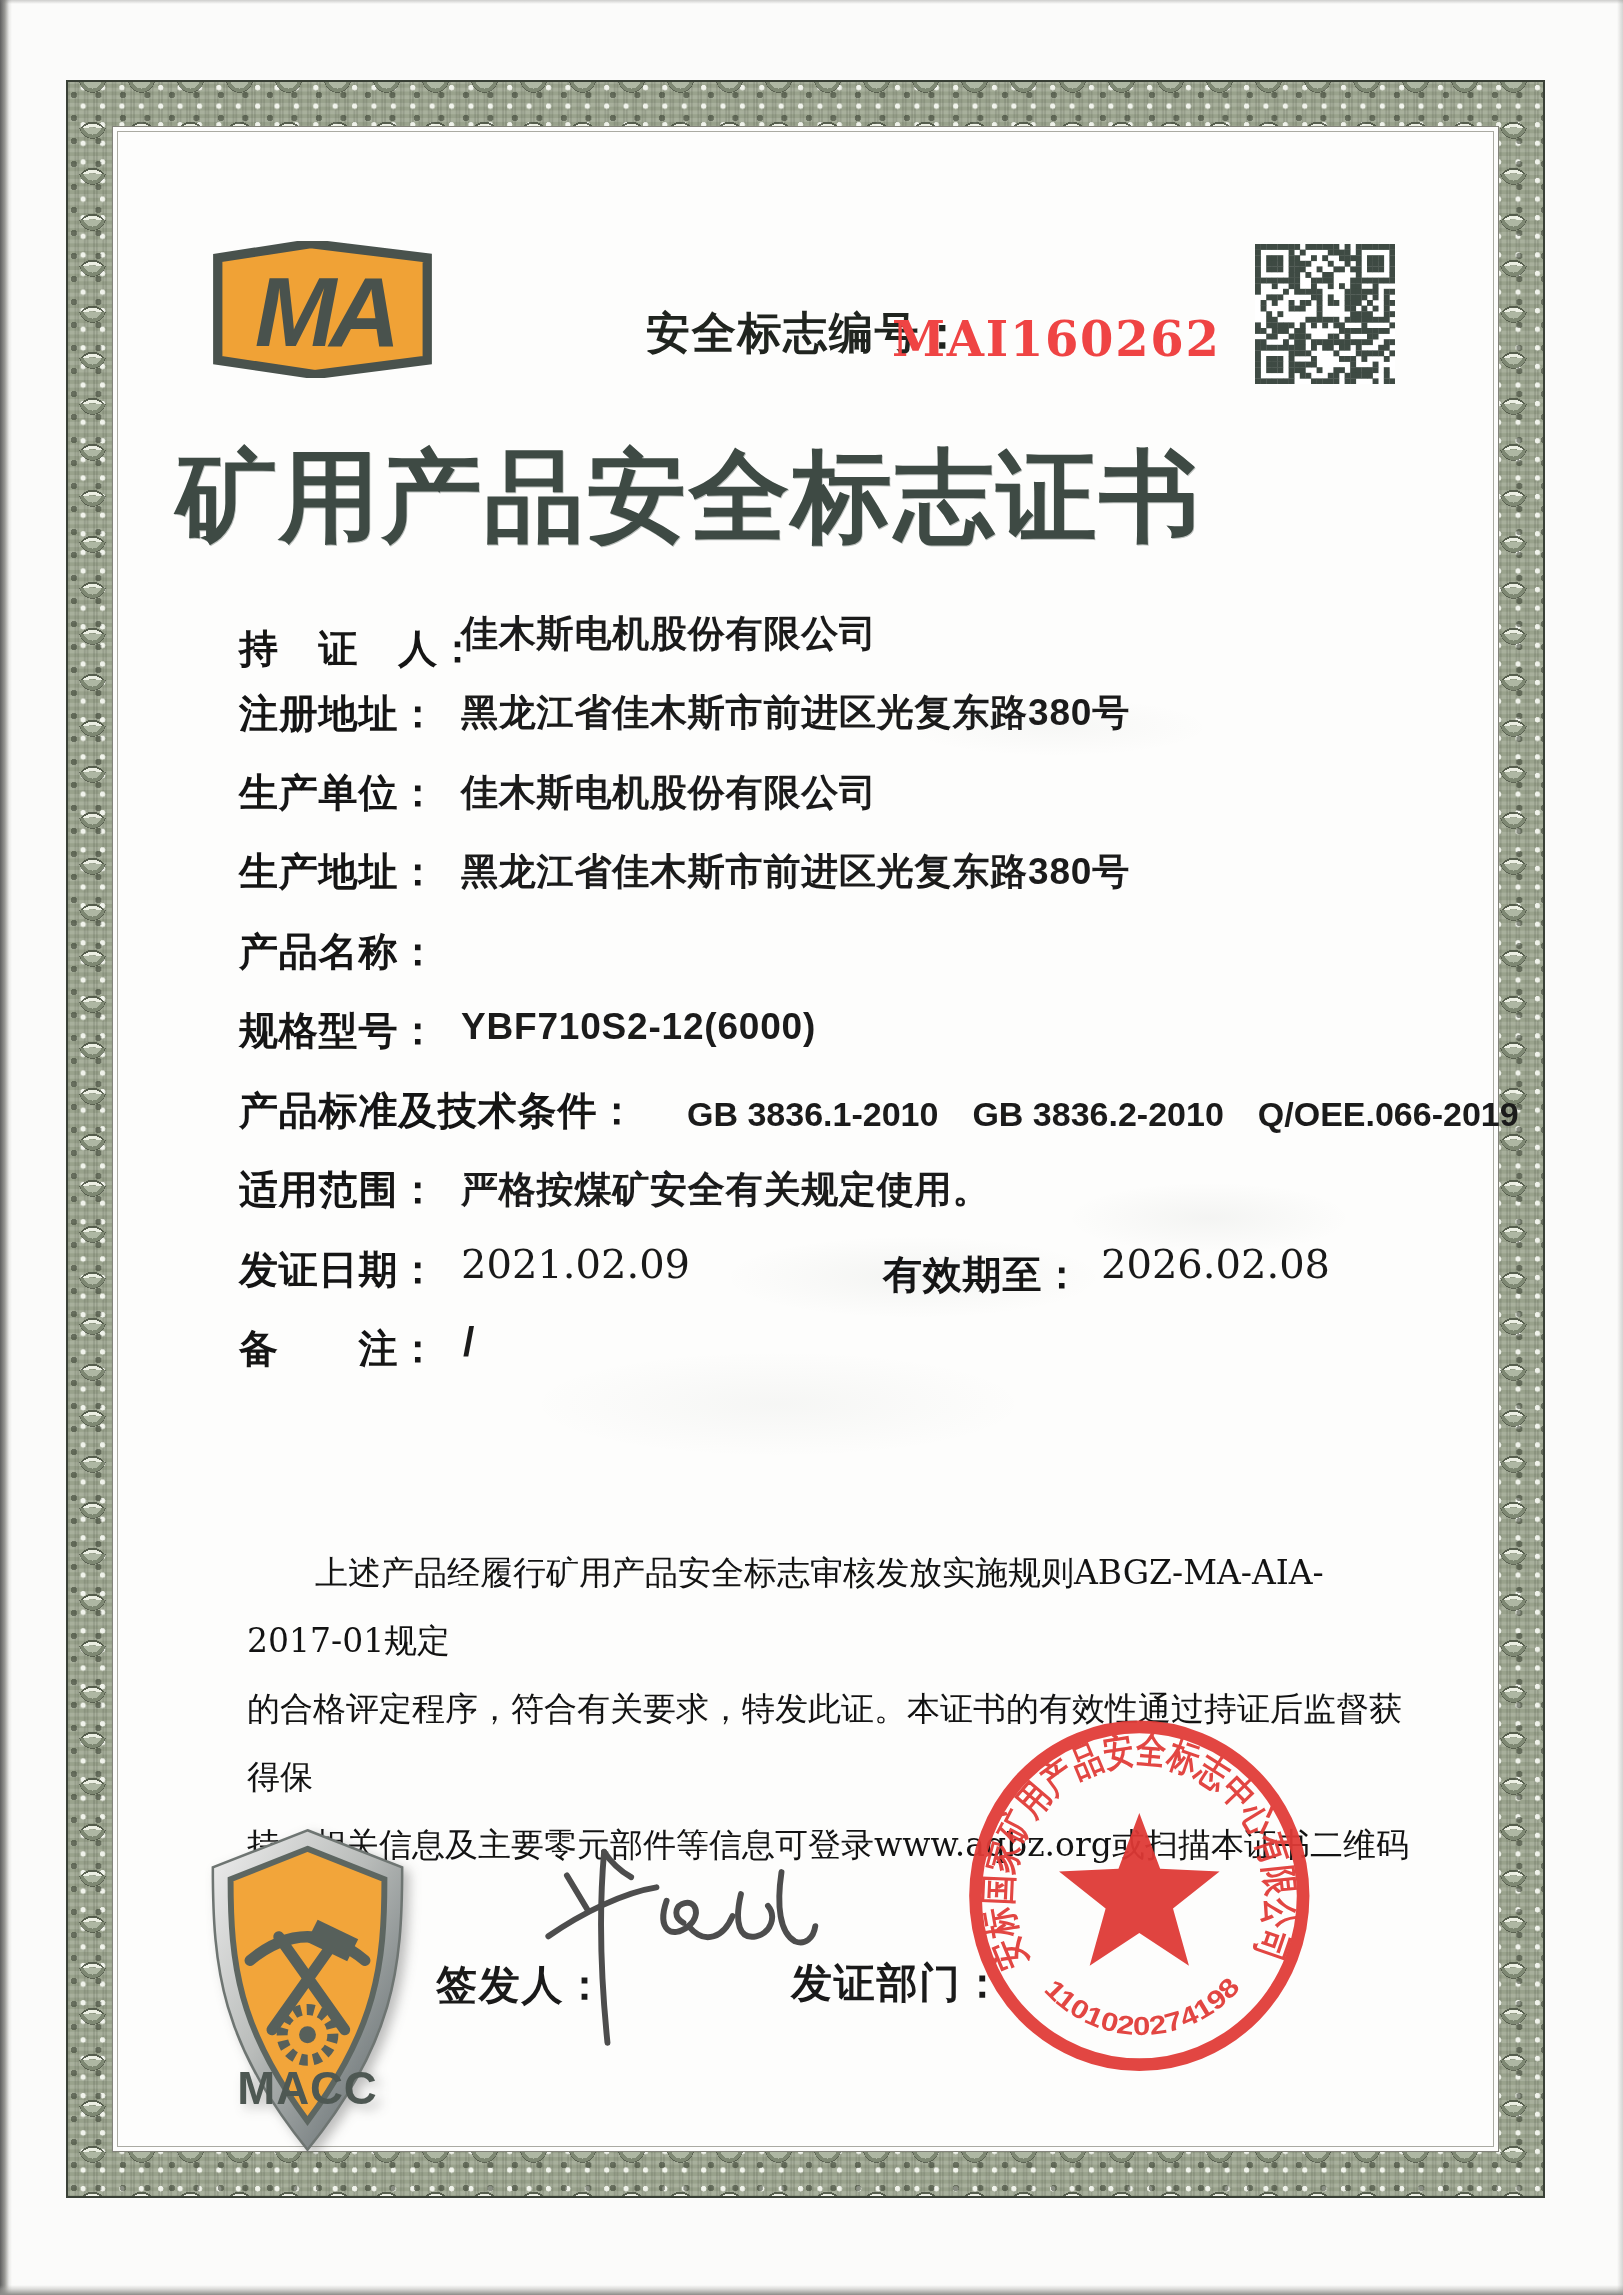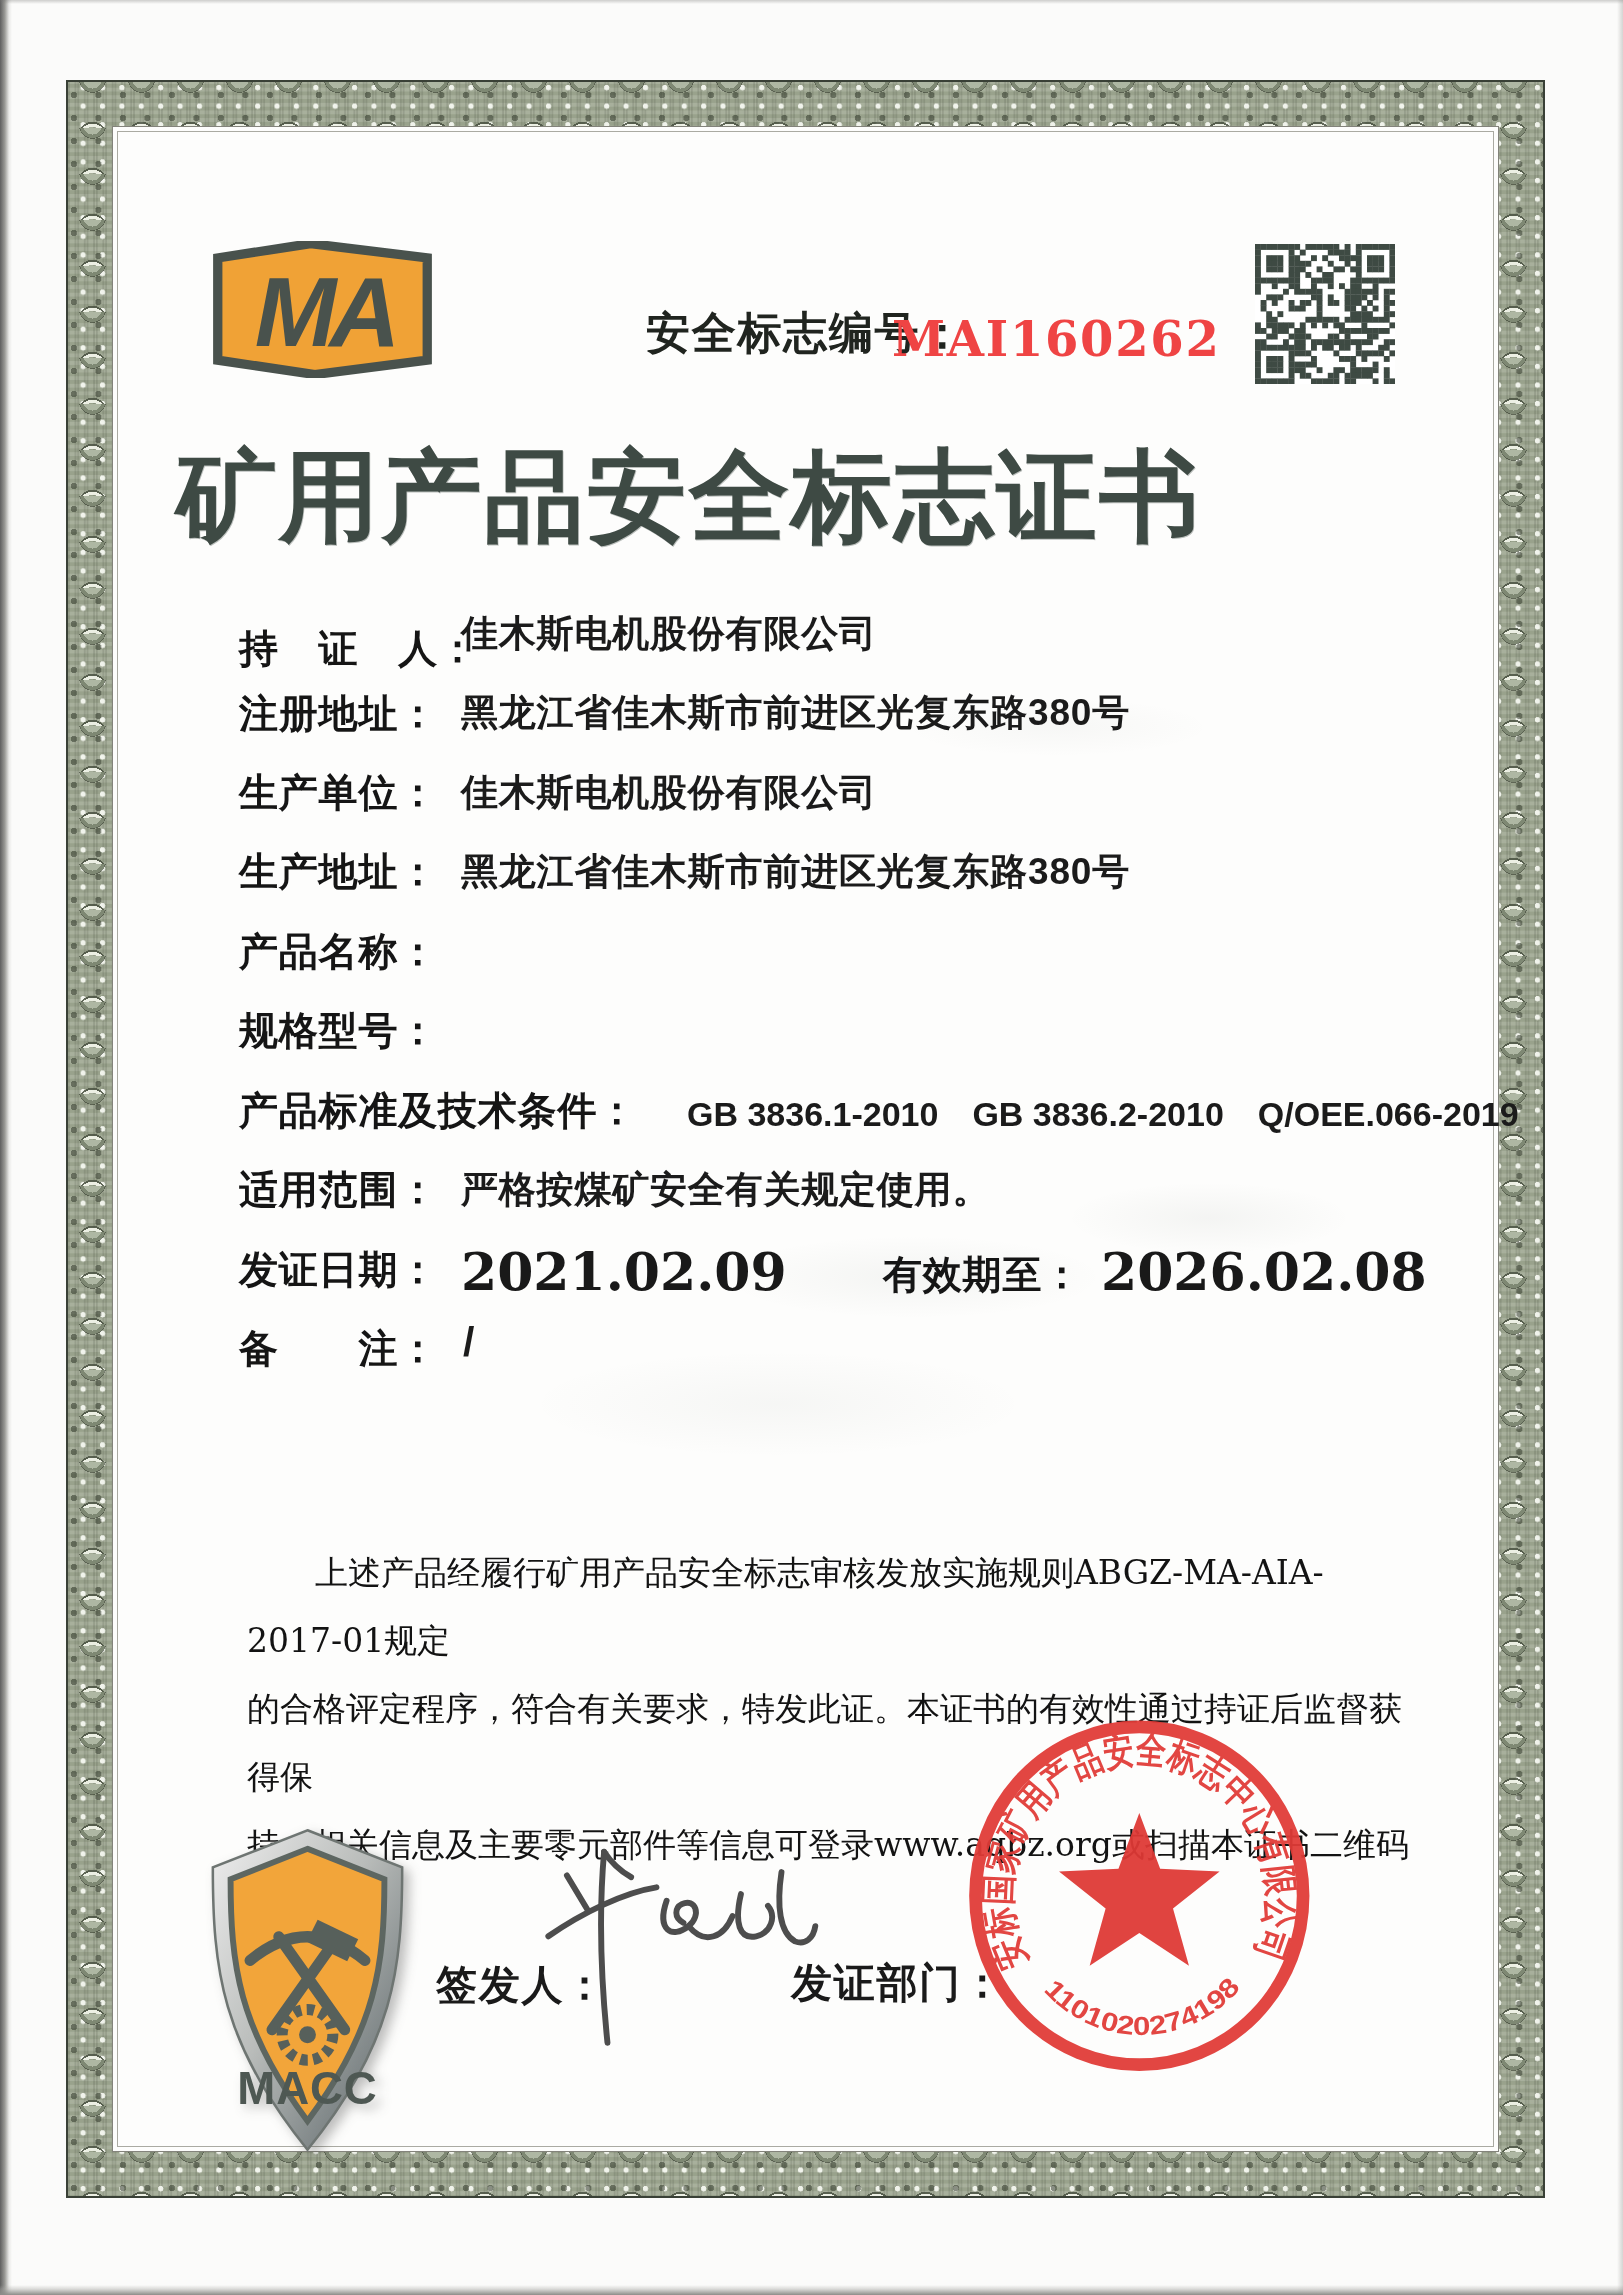--- a/index.html
+++ b/index.html
@@ -38,21 +38,21 @@
       radial-gradient(ellipse 220px 42px at 1057px 727px, rgba(70,80,68,.035), transparent 70%);}
 
   .abs{position:absolute;white-space:nowrap;}
   .hdr-label{font-size:44px;font-weight:700;color:#20241f;letter-spacing:1.7px;margin-left:41px;}
   .hdr-num{font-family:"DejaVu Serif","Liberation Serif",serif;font-size:48px;font-weight:600;
            color:#ef4444;letter-spacing:1.7px;}
   .title{font-family:"DejaVu Serif","Liberation Serif",serif;font-size:100px;font-weight:700;
          color:#3e4a44;letter-spacing:2.5px;text-align:center;text-shadow:0.8px 0.8px 0 rgba(62,74,68,.35);}
   .lbl{font-size:39px;font-weight:700;color:#151515;letter-spacing:0.8px;}
   .val{font-size:37px;font-weight:700;color:#1b1b1b;letter-spacing:0.8px;}
-  .val-date{font-family:"DejaVu Serif","Liberation Serif",serif;font-size:52px;font-weight:700;color:#191919;}
+  .val-date{font-family:"DejaVu Serif","Liberation Serif",serif;font-size:40px;font-weight:400;color:#191919;}
   .val-std{font-size:34px;font-weight:700;letter-spacing:0;}
   .statement{position:absolute;left:247px;top:1539px;width:1171px;
     font-family:"DejaVu Serif","Liberation Serif",serif;
     font-size:33px;line-height:68px;color:#131313;font-weight:500;}
   .statement .l1{text-indent:68px;}
   .foot-lbl{font-size:41px;font-weight:700;color:#1a1a1a;letter-spacing:1.7px;}
   .shield-svg{filter:drop-shadow(6px 5px 6px rgba(40,40,40,.3));}
   .stamp-svg{opacity:.94;}
 </style>
 </head>
@@ -435,20 +435,21 @@
 
   <div class="abs lbl" style="left:239px;top:766px;">生产单位：</div>
   <div class="abs val" style="left:461px;top:768px;">佳木斯电机股份有限公司</div>
 
   <div class="abs lbl" style="left:239px;top:845px;">生产地址：</div>
   <div class="abs val" style="left:461px;top:847px;">黑龙江省佳木斯市前进区光复东路380号</div>
 
   <div class="abs lbl" style="left:239px;top:925px;">产品名称：</div>
 
   <div class="abs lbl" style="left:239px;top:1004px;">规格型号：</div>
+  <div class="abs val" style="left:461px;top:1006px;">YBF710S2-12(6000)</div>
 
   <div class="abs lbl" style="left:239px;top:1084px;">产品标准及技术条件：</div>
   <div class="abs val val-std" style="left:687px;top:1092px;">GB 3836.1-2010　GB 3836.2-2010　Q/OEE.066-2019</div>
 
   <div class="abs lbl" style="left:239px;top:1163px;">适用范围：</div>
   <div class="abs val" style="left:461px;top:1165px;">严格按煤矿安全有关规定使用。</div>
 
   <div class="abs lbl" style="left:239px;top:1243px;">发证日期：</div>
   <div class="abs val-date" style="left:461px;top:1241px;">2021.02.09</div>
   <div class="abs lbl" style="left:883px;top:1248px;font-family:Liberation Serif, serif;">有效期至：</div>

